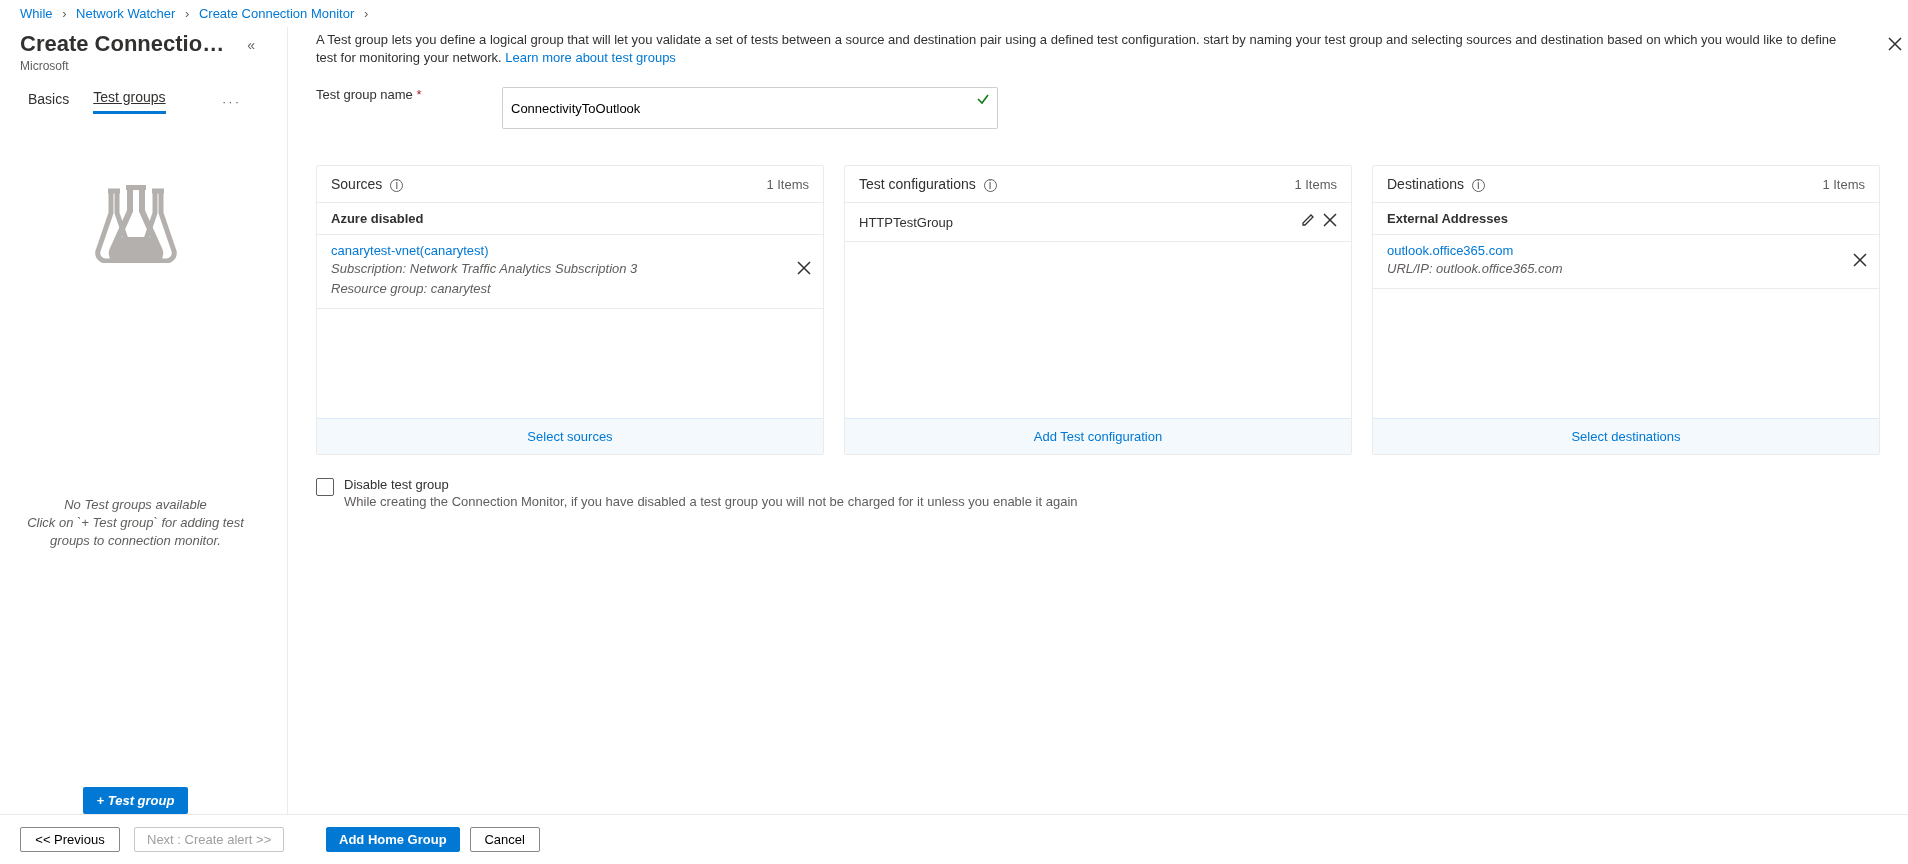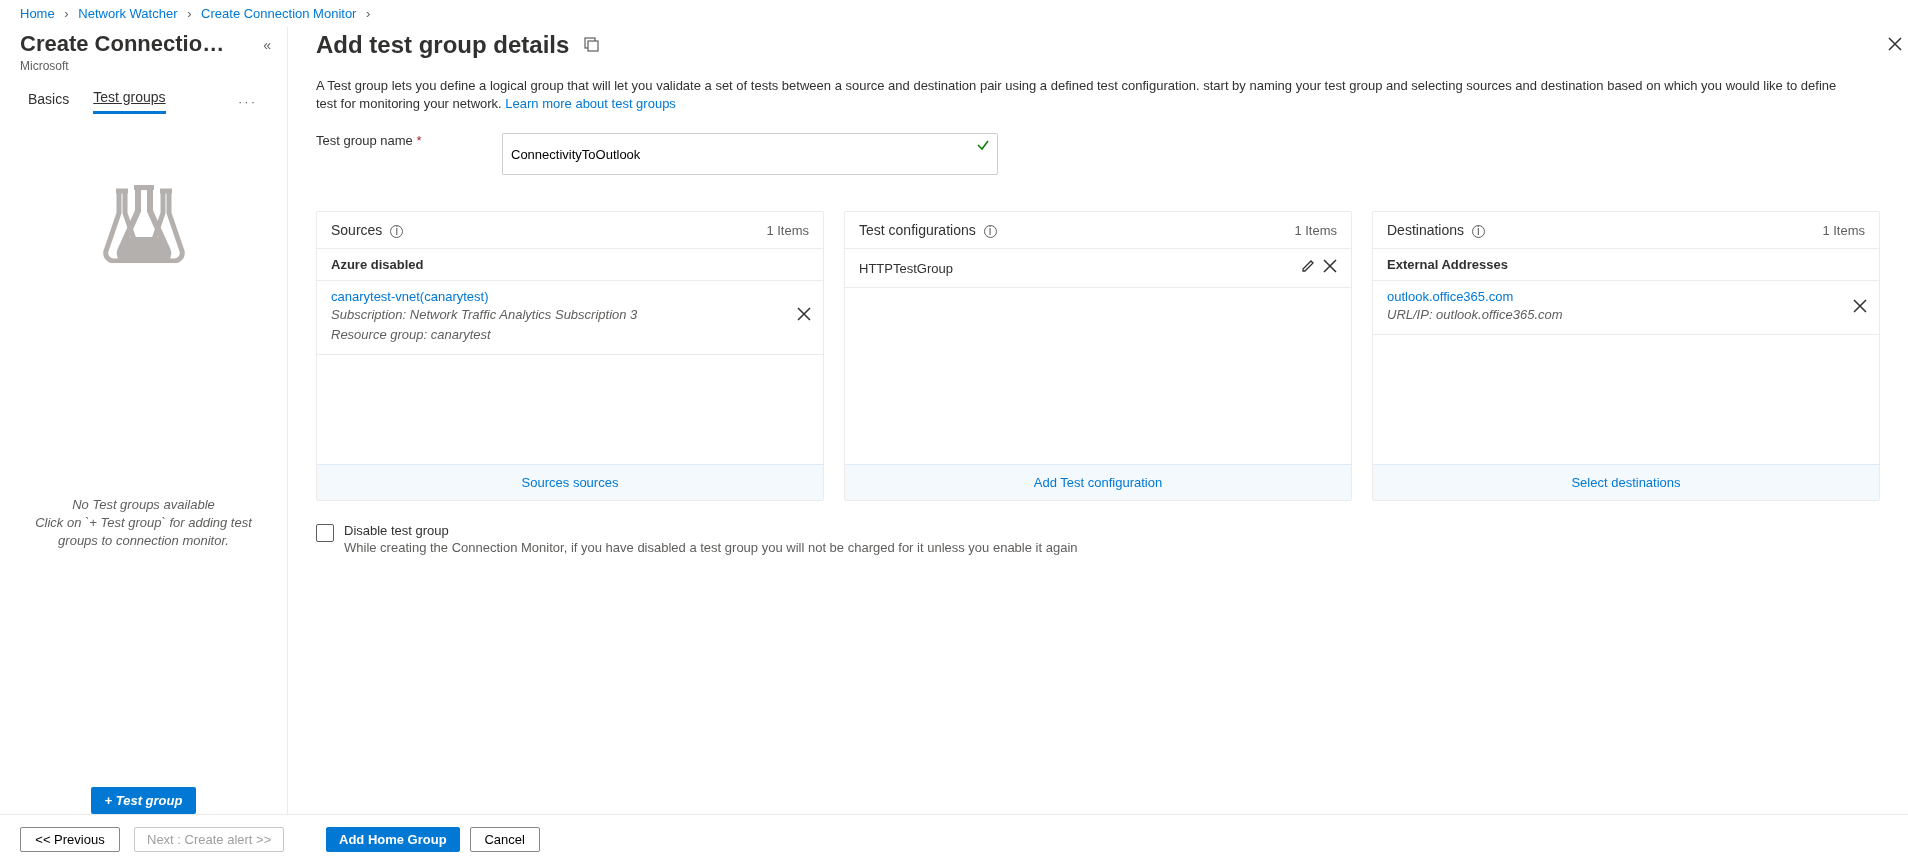--- a/index.html
+++ b/index.html
@@ -27,21 +27,21 @@
     min-height: 0;
     position: relative;
   }
 
   
   .left-panel {
     width: 288px;
     border-right: 1px solid #edebe9;
     display: flex;
     flex-direction: column;
-    padding: 4px 0 0 0;
+    padding: 4px 16px 0 0;
   }
   .left-header {
     padding: 0 20px 8px 20px;
     position: relative;
   }
   .left-title {
     font-size: 22px;
     font-weight: 600;
     white-space: nowrap;
     overflow: hidden;
@@ -211,21 +211,21 @@
     text-align: center;
   }
   .btn.muted { color: #a19f9d; border-color: #c8c6c4; cursor: default; }
   .btn.blue { background: #0078d4; color:#fff; border-color:#0078d4; font-weight:600; min-width: 118px; }
 
 </style>
 </head>
 <body>
 
 <div class="breadcrumb">
-  <a href="#">Home</a>
+  <a href="#">While</a>
   <span class="chev">›</span>
   <a href="#">Network Watcher</a>
   <span class="chev">›</span>
   <a href="#">Create Connection Monitor</a>
   <span class="chev">›</span>
 </div>
 
 <div class="main-row">
 
   <aside class="left-panel">
@@ -259,29 +259,20 @@
       <button class="btn-primary">+ Test group</button>
     </div>
   </aside>
 
   <section class="detail">
     <span class="close-x">
       <svg width="14" height="14" viewBox="0 0 14 14">
           <path d="M1 1 L13 13 M13 1 L1 13" stroke="#323130" stroke-width="1.5"></path>
         </svg>
     </span>
-    <div class="detail-header">
-      <div class="detail-title">Add test group details</div>
-      <span class="pin-icon">
-        <svg width="16" height="16" viewBox="0 0 16 16">
-            <rect x="2" y="2" width="10" height="10" fill="none" stroke="#605e5c" stroke-width="1.2"></rect>
-            <rect x="5" y="5" width="10" height="10" fill="#fff" stroke="#605e5c" stroke-width="1.2"></rect>
-          </svg>
-      </span>
-    </div>
 
     <p class="desc">
       <span>A Test group lets you define a logical group that will let you validate a set of tests between a source and destination pair using a defined test configuration. start by naming your test group and selecting sources and destination based on which you would like to define test for monitoring your network. </span>
       <a href="#">Learn more about test groups</a>
     </p>
 
     <div class="field-row">
       <div class="field-label">
         <span>Test group name</span> <span class="req">*</span>
       </div>
@@ -312,21 +303,21 @@
           <div class="item-sub">Resource group: canarytest</div>
           <div class="row-actions single">
             <span>
               <svg width="14" height="14" viewBox="0 0 14 14">
                   <path d="M1 1 L13 13 M13 1 L1 13" stroke="#323130" stroke-width="1.5"></path>
                 </svg>
             </span>
           </div>
         </div>
         <div class="card-footer">
-          <a href="#">Sources sources</a>
+          <a href="#">Select sources</a>
         </div>
       </div>
 
       <div class="card">
         <div class="card-header">
           <span>
             <span>Test configurations</span>
             <span class="info-icon">i</span>
           </span>
           <span class="count">1 Items</span>

